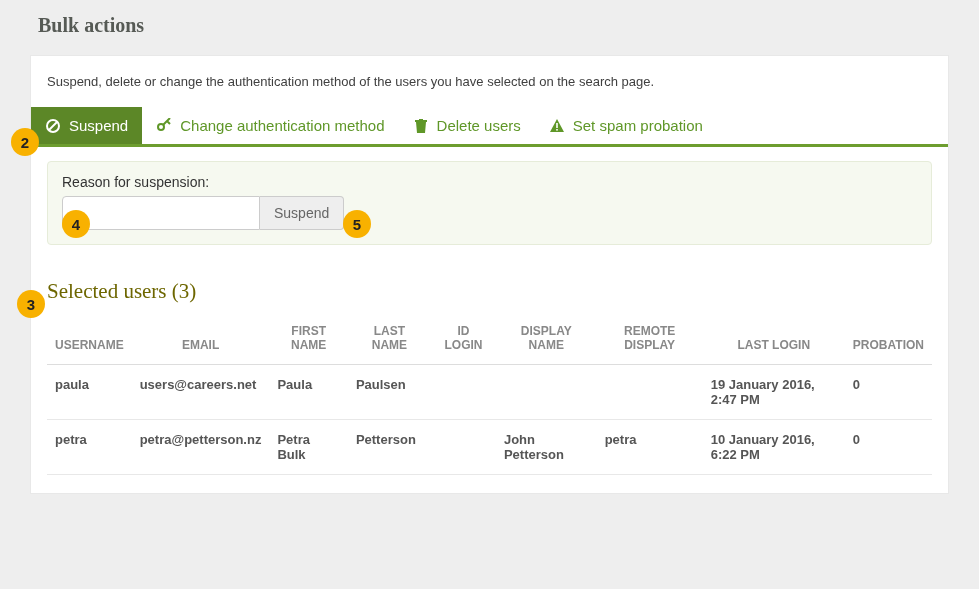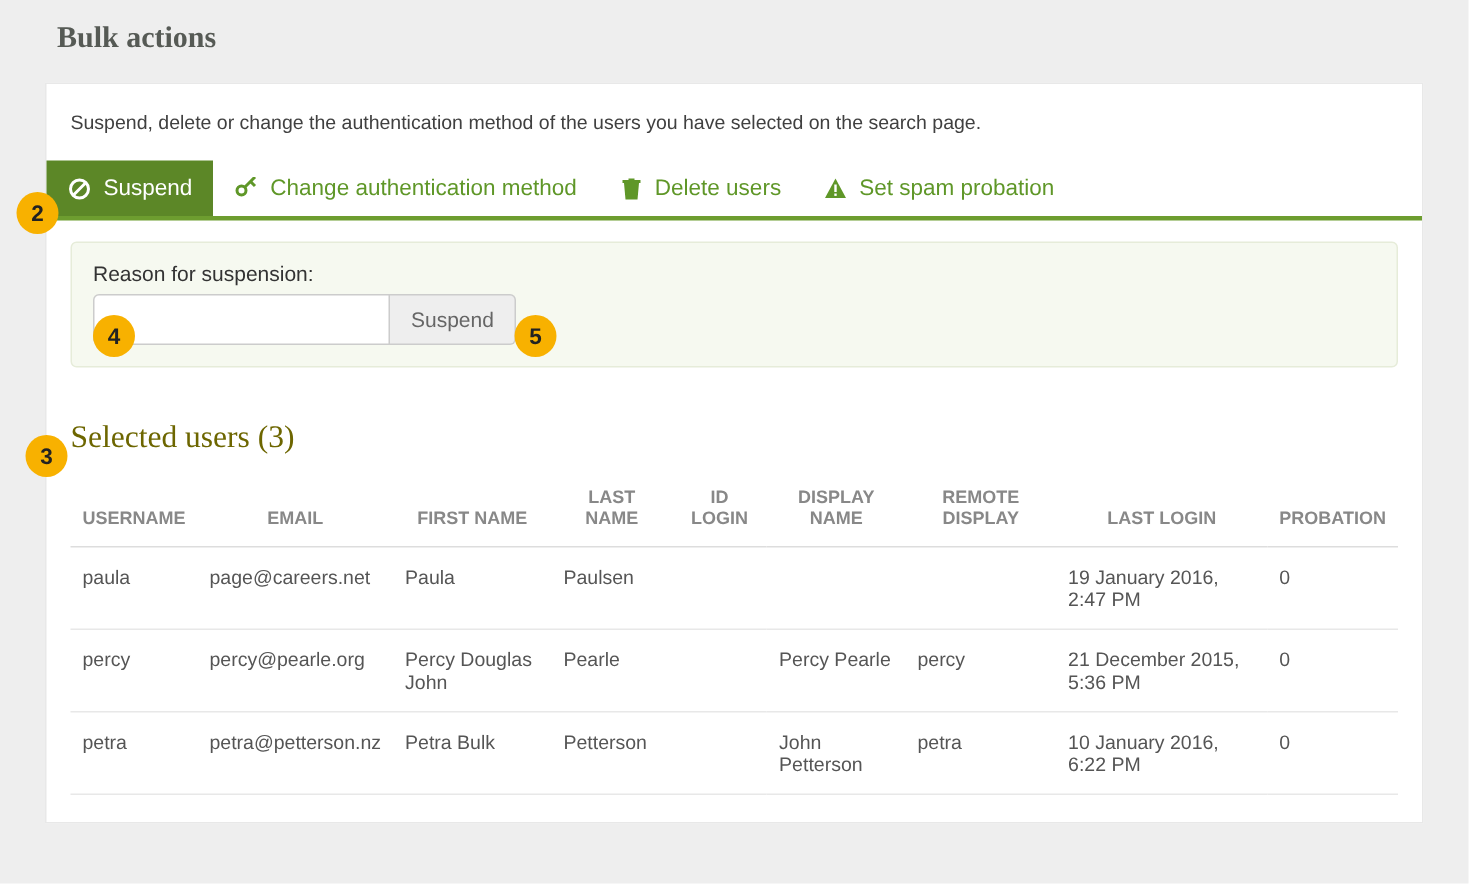--- a/index.html
+++ b/index.html
@@ -101,20 +101,21 @@
     color: #888;
     font-size: 12px;
     padding: 8px 8px 12px 8px;
     border-bottom: 1px solid #ddd;
     vertical-align: bottom;
   }
   table.users td {
     padding: 12px 8px;
     border-bottom: 1px solid #e8e8e8;
     vertical-align: top;
+    font-weight: bold;
   }
   
   .badge {
     position: absolute;
     width: 28px;
     height: 28px;
     border-radius: 50%;
     background: #f8b100;
     color: #222;
     font-weight: 700;
@@ -193,38 +194,27 @@
         <th>ID LOGIN</th>
         <th>DISPLAY NAME</th>
         <th>REMOTE DISPLAY</th>
         <th>LAST LOGIN</th>
         <th>PROBATION</th>
       </tr>
     </thead>
     <tbody>
       <tr>
         <td>paula</td>
-        <td>page@careers.net</td>
+        <td>users@careers.net</td>
         <td>Paula</td>
         <td>Paulsen</td>
         <td></td>
         <td></td>
         <td></td>
         <td>19 January 2016, 2:47 PM</td>
-        <td>0</td>
-      </tr>
-      <tr>
-        <td>percy</td>
-        <td>percy@pearle.org</td>
-        <td>Percy Douglas John</td>
-        <td>Pearle</td>
-        <td></td>
-        <td>Percy Pearle</td>
-        <td>percy</td>
-        <td>21 December 2015, 5:36 PM</td>
         <td>0</td>
       </tr>
       <tr>
         <td>petra</td>
         <td>petra@petterson.nz</td>
         <td>Petra Bulk</td>
         <td>Petterson</td>
         <td></td>
         <td>John Petterson</td>
         <td>petra</td>

